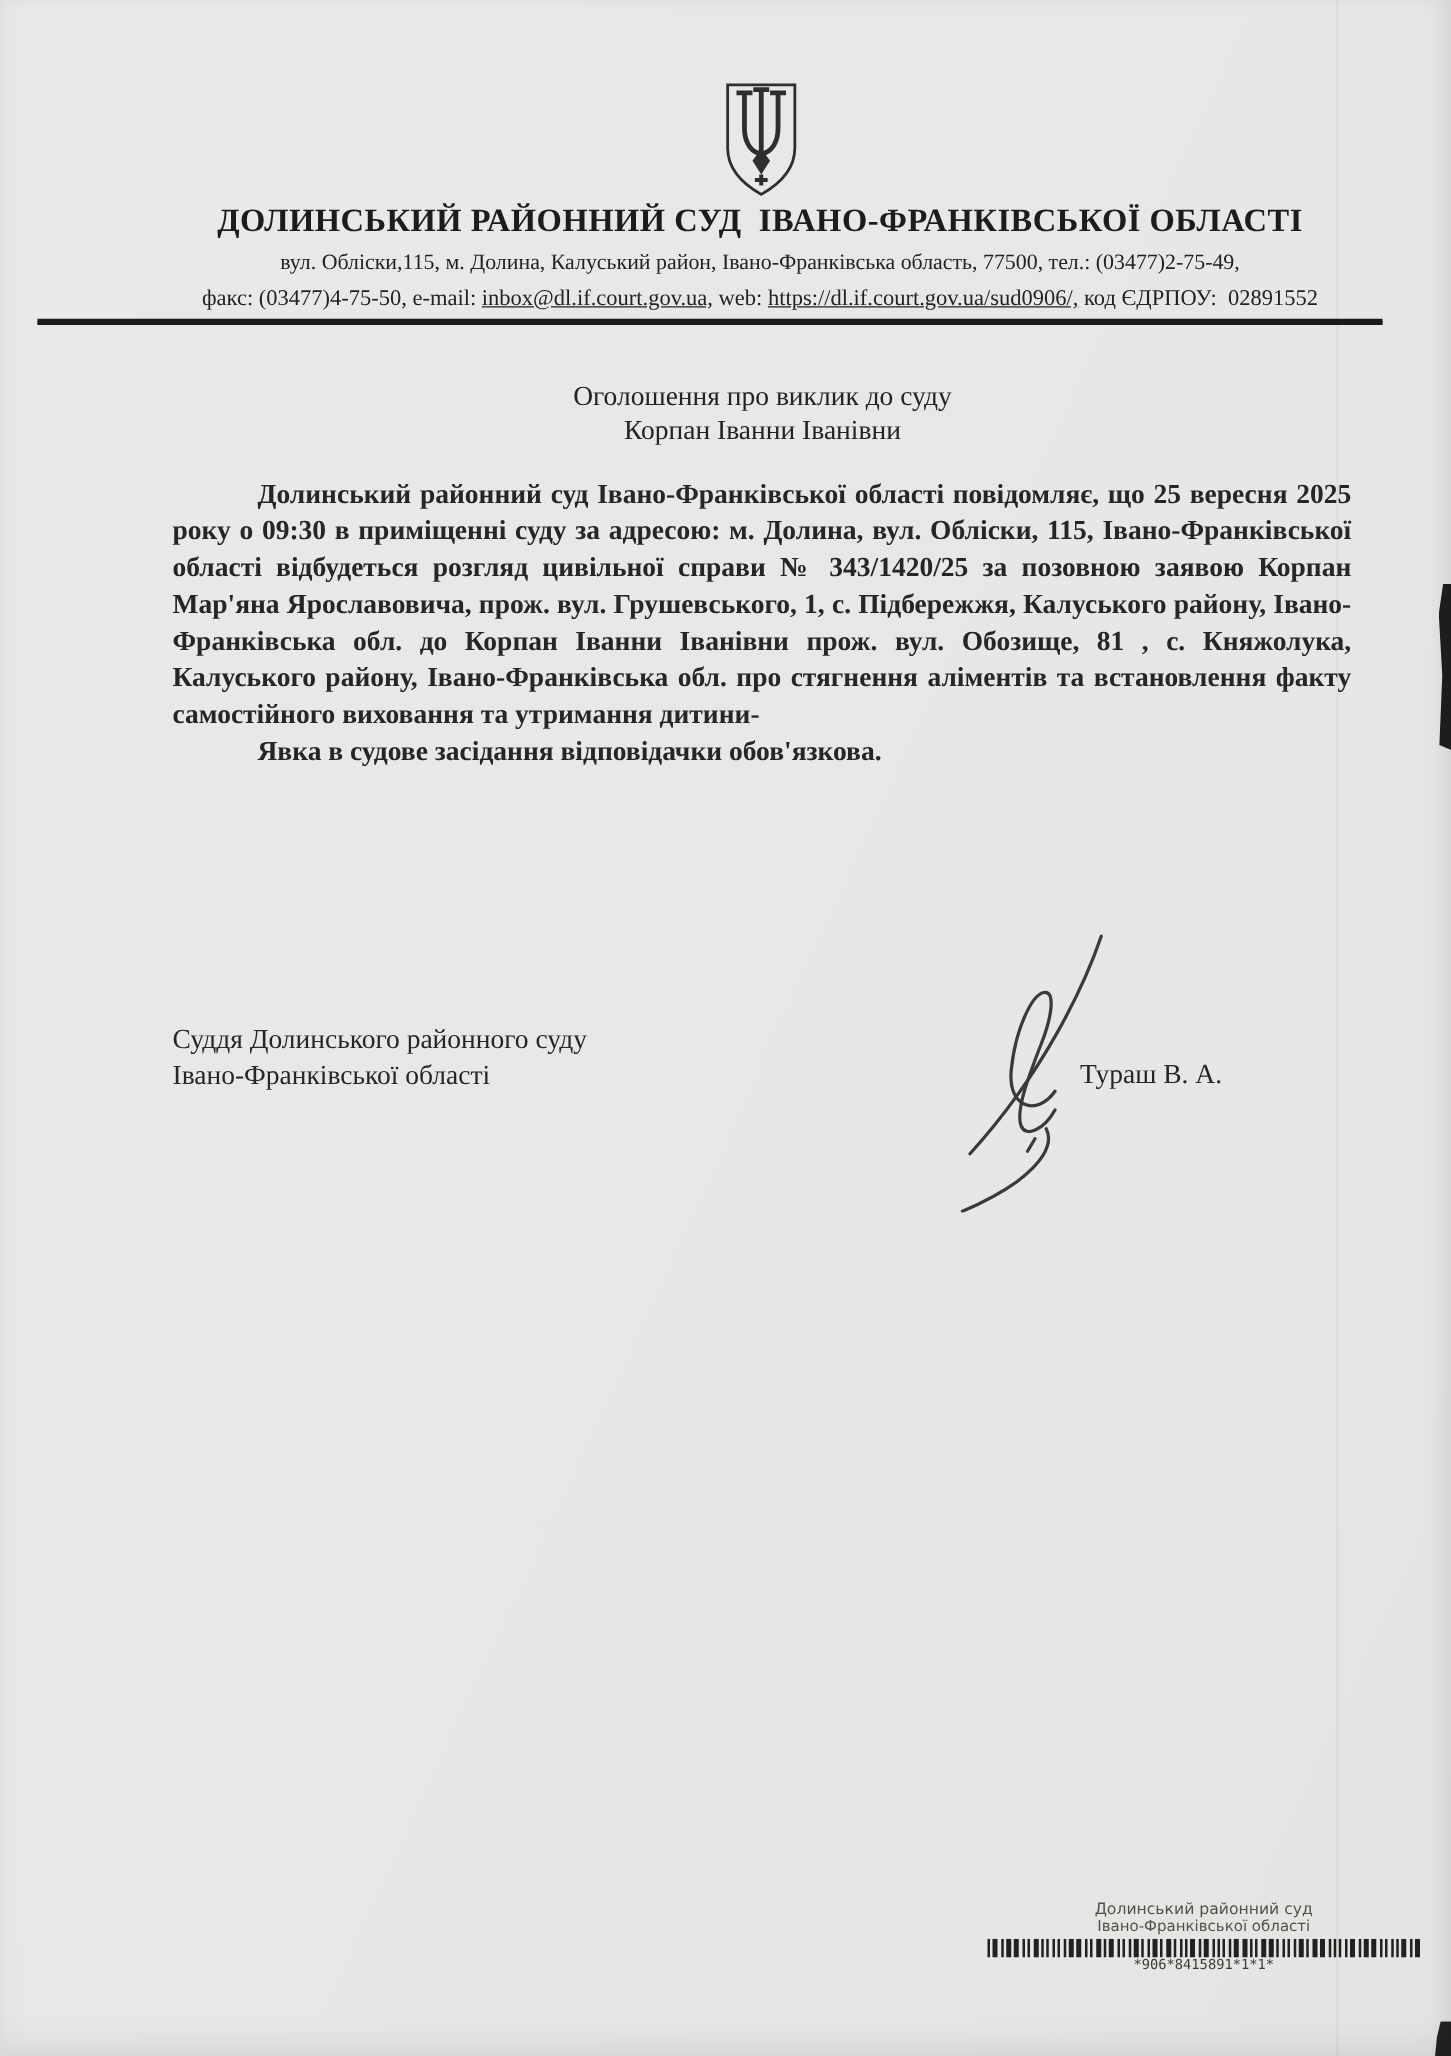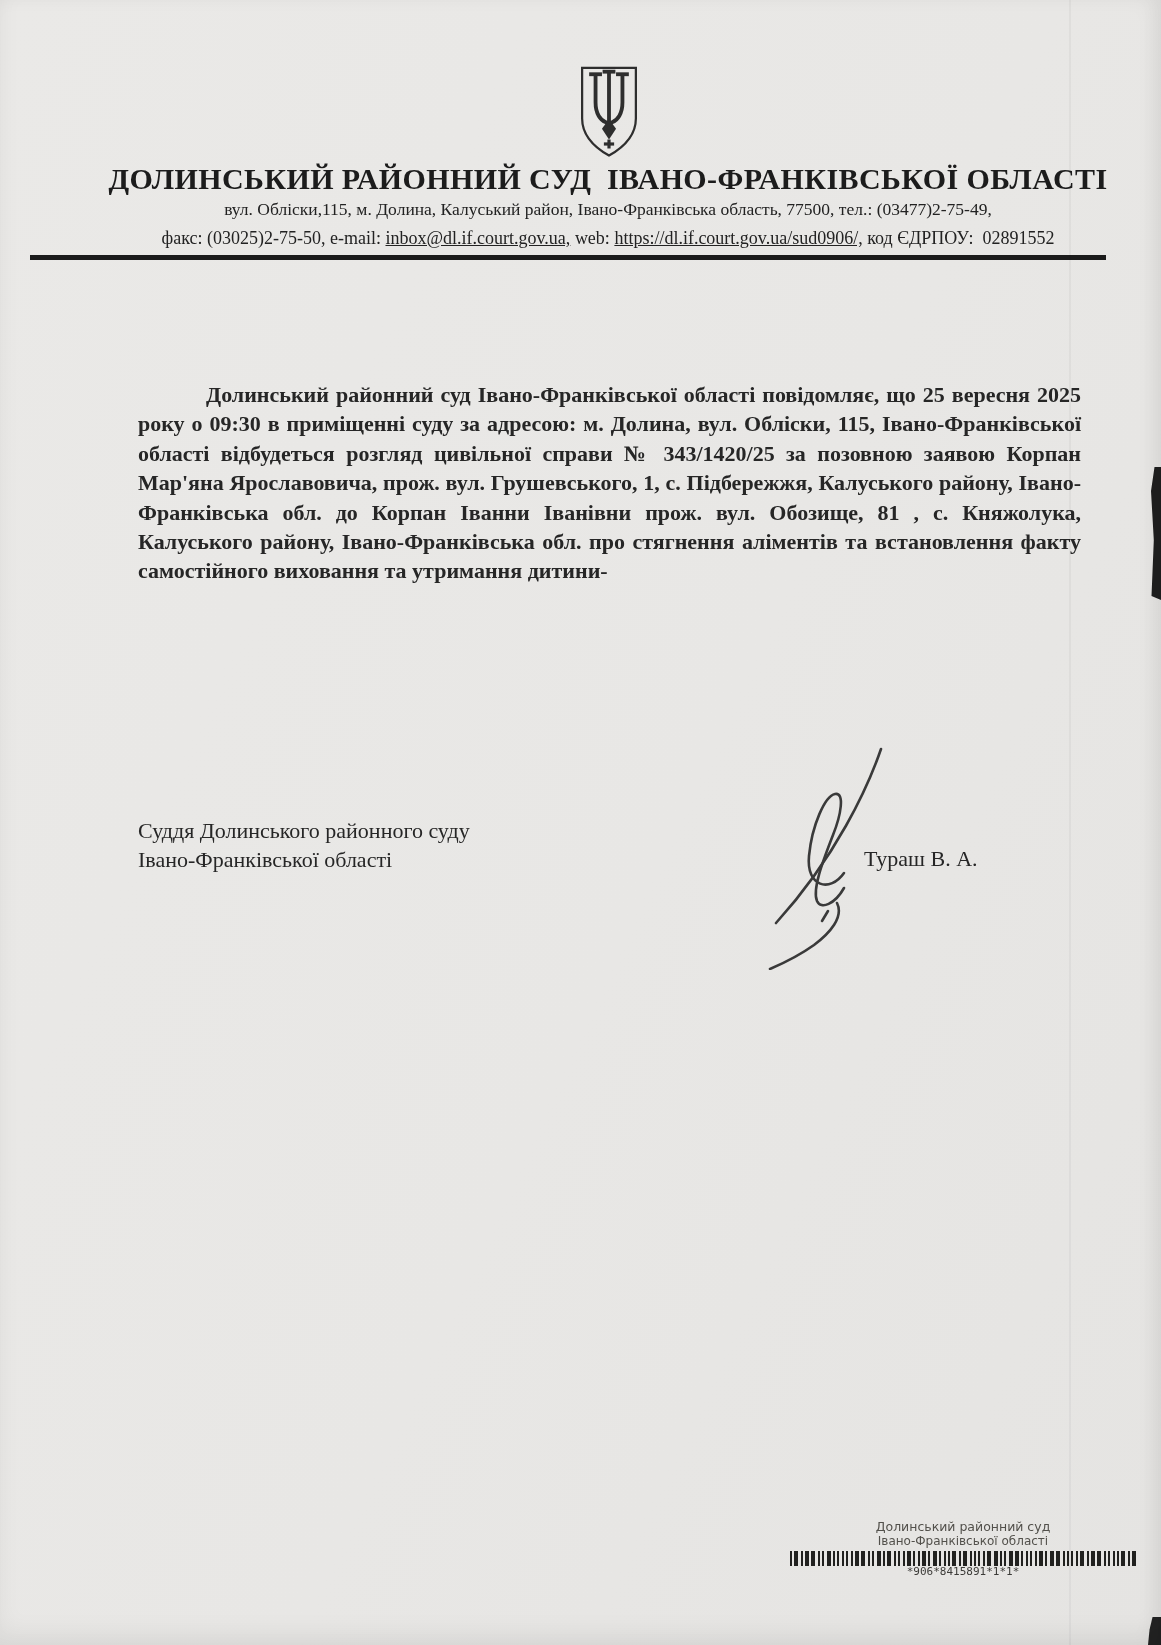--- a/index.html
+++ b/index.html
@@ -14,21 +14,21 @@
     color:#262626;
   }
   .page::after{
     content:"";position:absolute;inset:0;pointer-events:none;
     box-shadow:inset 0 -14px 22px rgba(0,0,0,0.05), inset -10px 0 18px rgba(0,0,0,0.04);
   }
   .emblem{position:absolute;left:577px;top:63px;width:64px;height:98px;}
   .hdr{position:absolute;left:55px;top:0;width:1106px;text-align:center;}
   .hdr-name{
     position:absolute;left:0;top:162px;width:100%;
-    font-size:30px;font-weight:bold;letter-spacing:0.4px;color:#1c1c1c;white-space:pre;
+    font-size:26px;font-weight:bold;letter-spacing:0.4px;color:#1c1c1c;white-space:pre;
   }
   .hdr-line2{position:absolute;left:0;top:199px;width:100%;font-size:17.5px;color:#222;white-space:pre;}
   .hdr-line3{position:absolute;left:0;top:228px;width:100%;font-size:18px;color:#222;white-space:pre;}
   .u{text-decoration:underline;}
   .rule{position:absolute;left:30px;top:255px;width:1076px;height:5px;background:#1b1b1b;}
   .rule::after{content:"";display:block;margin-top:2px;height:2px;background:#1b1b1b;}
   .title{
     position:absolute;left:140px;top:303px;width:940px;text-align:center;
     font-size:22px;line-height:27px;color:#232323;
   }
@@ -73,28 +73,33 @@
       <g stroke="#2e2e2e" stroke-width="5" fill="none">
         <path d="M50,118 V132"></path>
           <path d="M42,125 H58"></path>
       </g>
     </svg>
   </div>
 
   <div class="hdr">
     <div class="hdr-name">ДОЛИНСЬКИЙ РАЙОННИЙ СУД  ІВАНО-ФРАНКІВСЬКОЇ ОБЛАСТІ</div>
     <div class="hdr-line2">вул. Обліски,115, м. Долина, Калуський район, Івано-Франківська область, 77500, тел.: (03477)2-75-49,</div>
-    <div class="hdr-line3"><span>факс: (03025)2-75-50, e-mail: </span><span class="u">inbox@dl.if.court.gov.ua,</span><span> web: </span><span class="u">https://dl.if.court.gov.ua/sud0906/,</span><span> код ЄДРПОУ:  02891552</span></div>
+    <div class="hdr-line3"><span>факс: (03477)4-75-50, e-mail: </span><span class="u">inbox@dl.if.court.gov.ua,</span><span> web: </span><span class="u">https://dl.if.court.gov.ua/sud0906/,</span><span> код ЄДРПОУ:  02891552</span></div>
   </div>
 
   <div class="rule"></div>
 
+  <div class="title">
+    <div>Оголошення про виклик до суду</div>
+    <div>Корпан Іванни Іванівни</div>
+  </div>
 
   <div class="docbody">
     <p>Долинський районний суд Івано-Франківської області повідомляє, що 25 вересня 2025 року о 09:30 в приміщенні суду за адресою: м. Долина, вул. Обліски, 115, Івано-Франківської області відбудеться розгляд цивільної справи № 343/1420/25 за позовною заявою Корпан Мар'яна Ярославовича, прож. вул. Грушевського, 1, с. Підбережжя, Калуського району, Івано-Франківська обл. до Корпан Іванни Іванівни прож. вул. Обозище, 81 , с. Княжолука, Калуського району, Івано-Франківська обл. про стягнення аліментів та встановлення факту самостійного виховання та утримання дитини-</p>
+    <p>Явка в судове засідання відповідачки обов'язкова.</p>
   </div>
 
   <div class="sig-role">
     <div>Суддя Долинського районного суду</div>
     <div>Івано-Франківської області</div>
   </div>
 
   <svg class="sig-svg" viewBox="0 0 200 235" xmlns="http://www.w3.org/2000/svg">
     <g fill="none" stroke="#3a3a3a" stroke-width="2.6" stroke-linecap="round">
       <path d="M163,14 C150,52 118,122 58,188"></path>

